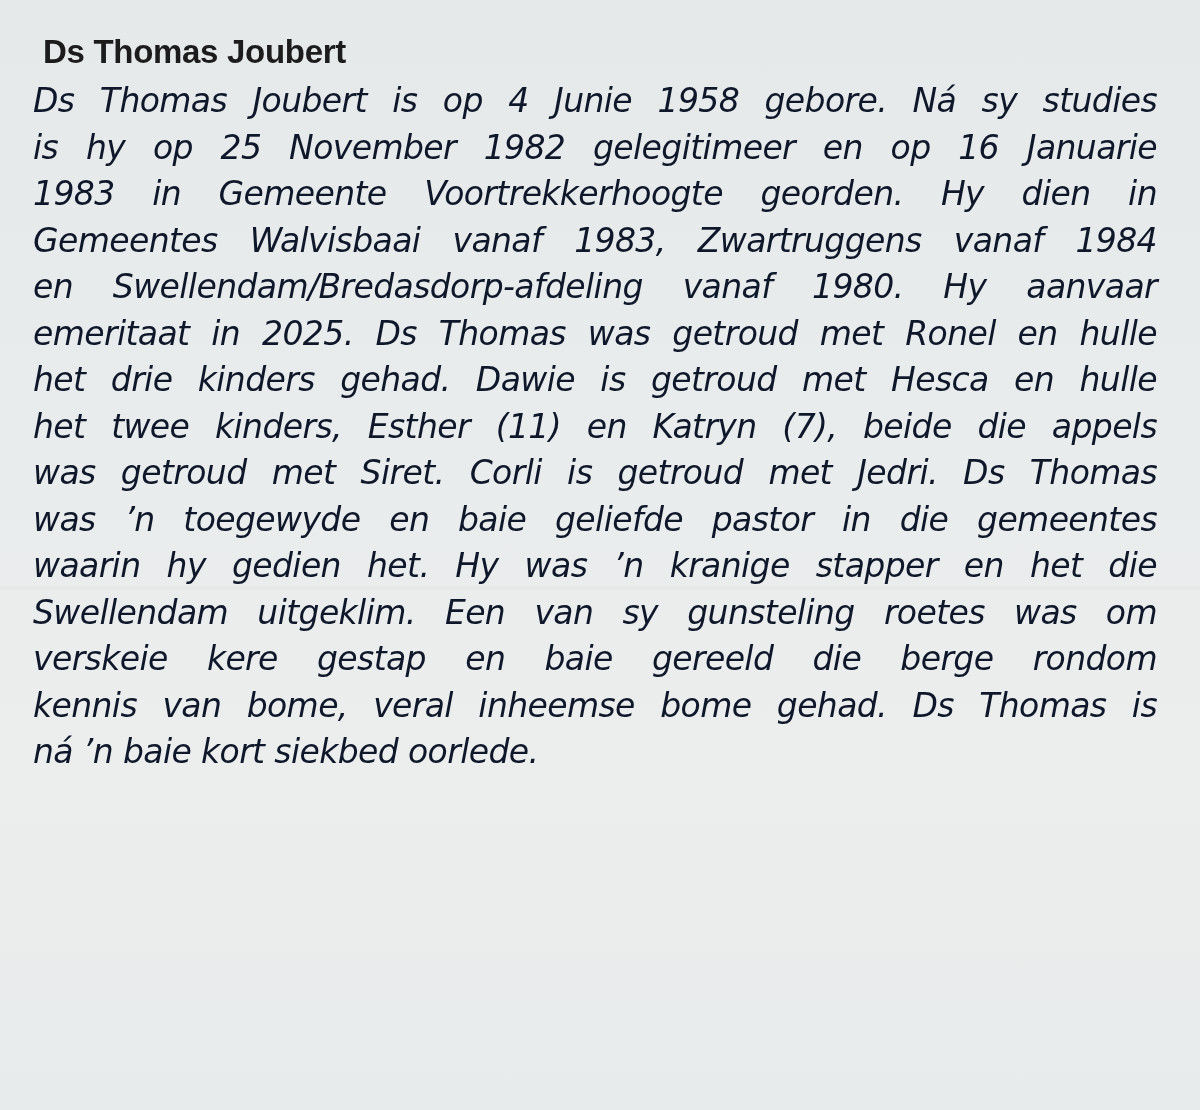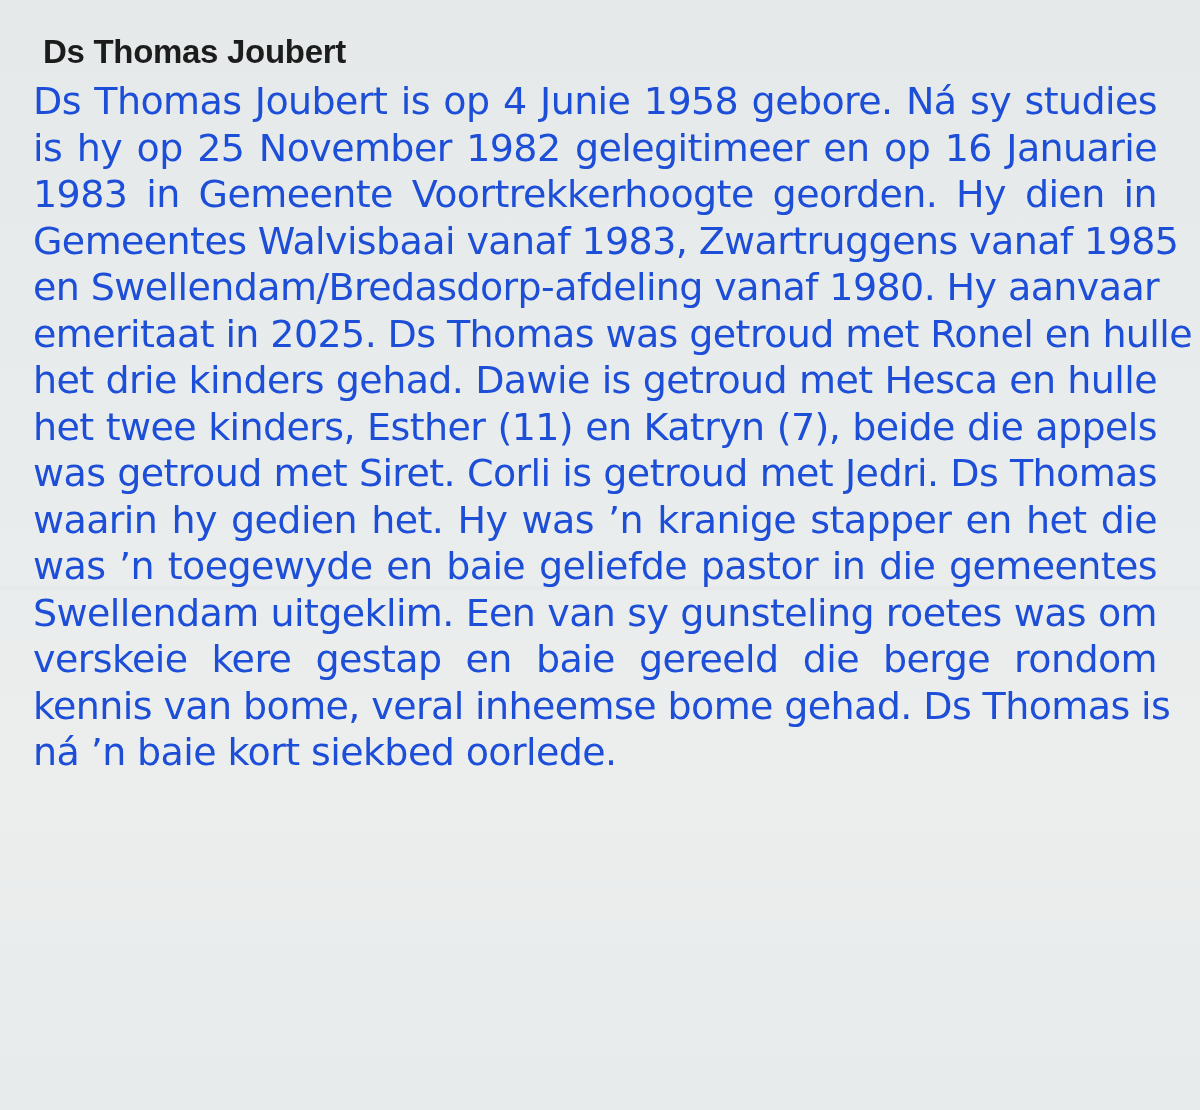--- a/index.html
+++ b/index.html
@@ -39,26 +39,27 @@
       width: 1124px;
       margin: 0;
       padding: 0;
       list-style: none;
     }
     .line {
       display: block;
       height: 46.5px;
       line-height: 46.5px;
       font-family: "DejaVu Sans", sans-serif;
-      font-size: 38px;
-      color: #1d4ed8;
+      font-size: 33px;
+      color: #0f172a;
       white-space: nowrap;
       text-align: justify;
       text-align-last: justify;
       letter-spacing: -0.6px;
+      font-style: italic;
     }
     .line.last {
       text-align-last: left;
     }
     .shade {
       position: absolute;
       left: 0;
       right: 0;
       top: 585px;
       height: 6px;
@@ -68,28 +69,28 @@
 </head>
 <body>
 
 <div class="page">
   <h1 class="heading">Ds Thomas Joubert</h1>
 
   <ul class="body-lines">
     <li class="line">Ds Thomas Joubert is op 4 Junie 1958 gebore. Ná sy studies</li>
     <li class="line">is hy op 25 November 1982 gelegitimeer en op 16 Januarie</li>
     <li class="line">1983 in Gemeente Voortrekkerhoogte georden. Hy dien in</li>
-    <li class="line">Gemeentes Walvisbaai vanaf 1983, Zwartruggens vanaf 1985</li>
+    <li class="line">Gemeentes Walvisbaai vanaf 1983, Zwartruggens vanaf 1984</li>
     <li class="line">en Swellendam/Bredasdorp-afdeling vanaf 1980. Hy aanvaar</li>
     <li class="line">emeritaat in 2025. Ds Thomas was getroud met Ronel en hulle</li>
     <li class="line">het drie kinders gehad. Dawie is getroud met Hesca en hulle</li>
     <li class="line">het twee kinders, Esther (11) en Katryn (7), beide die appels</li>
     <li class="line">was getroud met Siret. Corli is getroud met Jedri. Ds Thomas</li>
+    <li class="line">was ’n toegewyde en baie geliefde pastor in die gemeentes</li>
     <li class="line">waarin hy gedien het. Hy was ’n kranige stapper en het die</li>
-    <li class="line">was ’n toegewyde en baie geliefde pastor in die gemeentes</li>
     <li class="line">Swellendam uitgeklim. Een van sy gunsteling roetes was om</li>
     <li class="line">verskeie kere gestap en baie gereeld die berge rondom</li>
     <li class="line">kennis van bome, veral inheemse bome gehad. Ds Thomas is</li>
     <li class="line last">ná ’n baie kort siekbed oorlede.</li>
   </ul>
 
   <div class="shade"></div>
 </div>
 
 </body></html>

